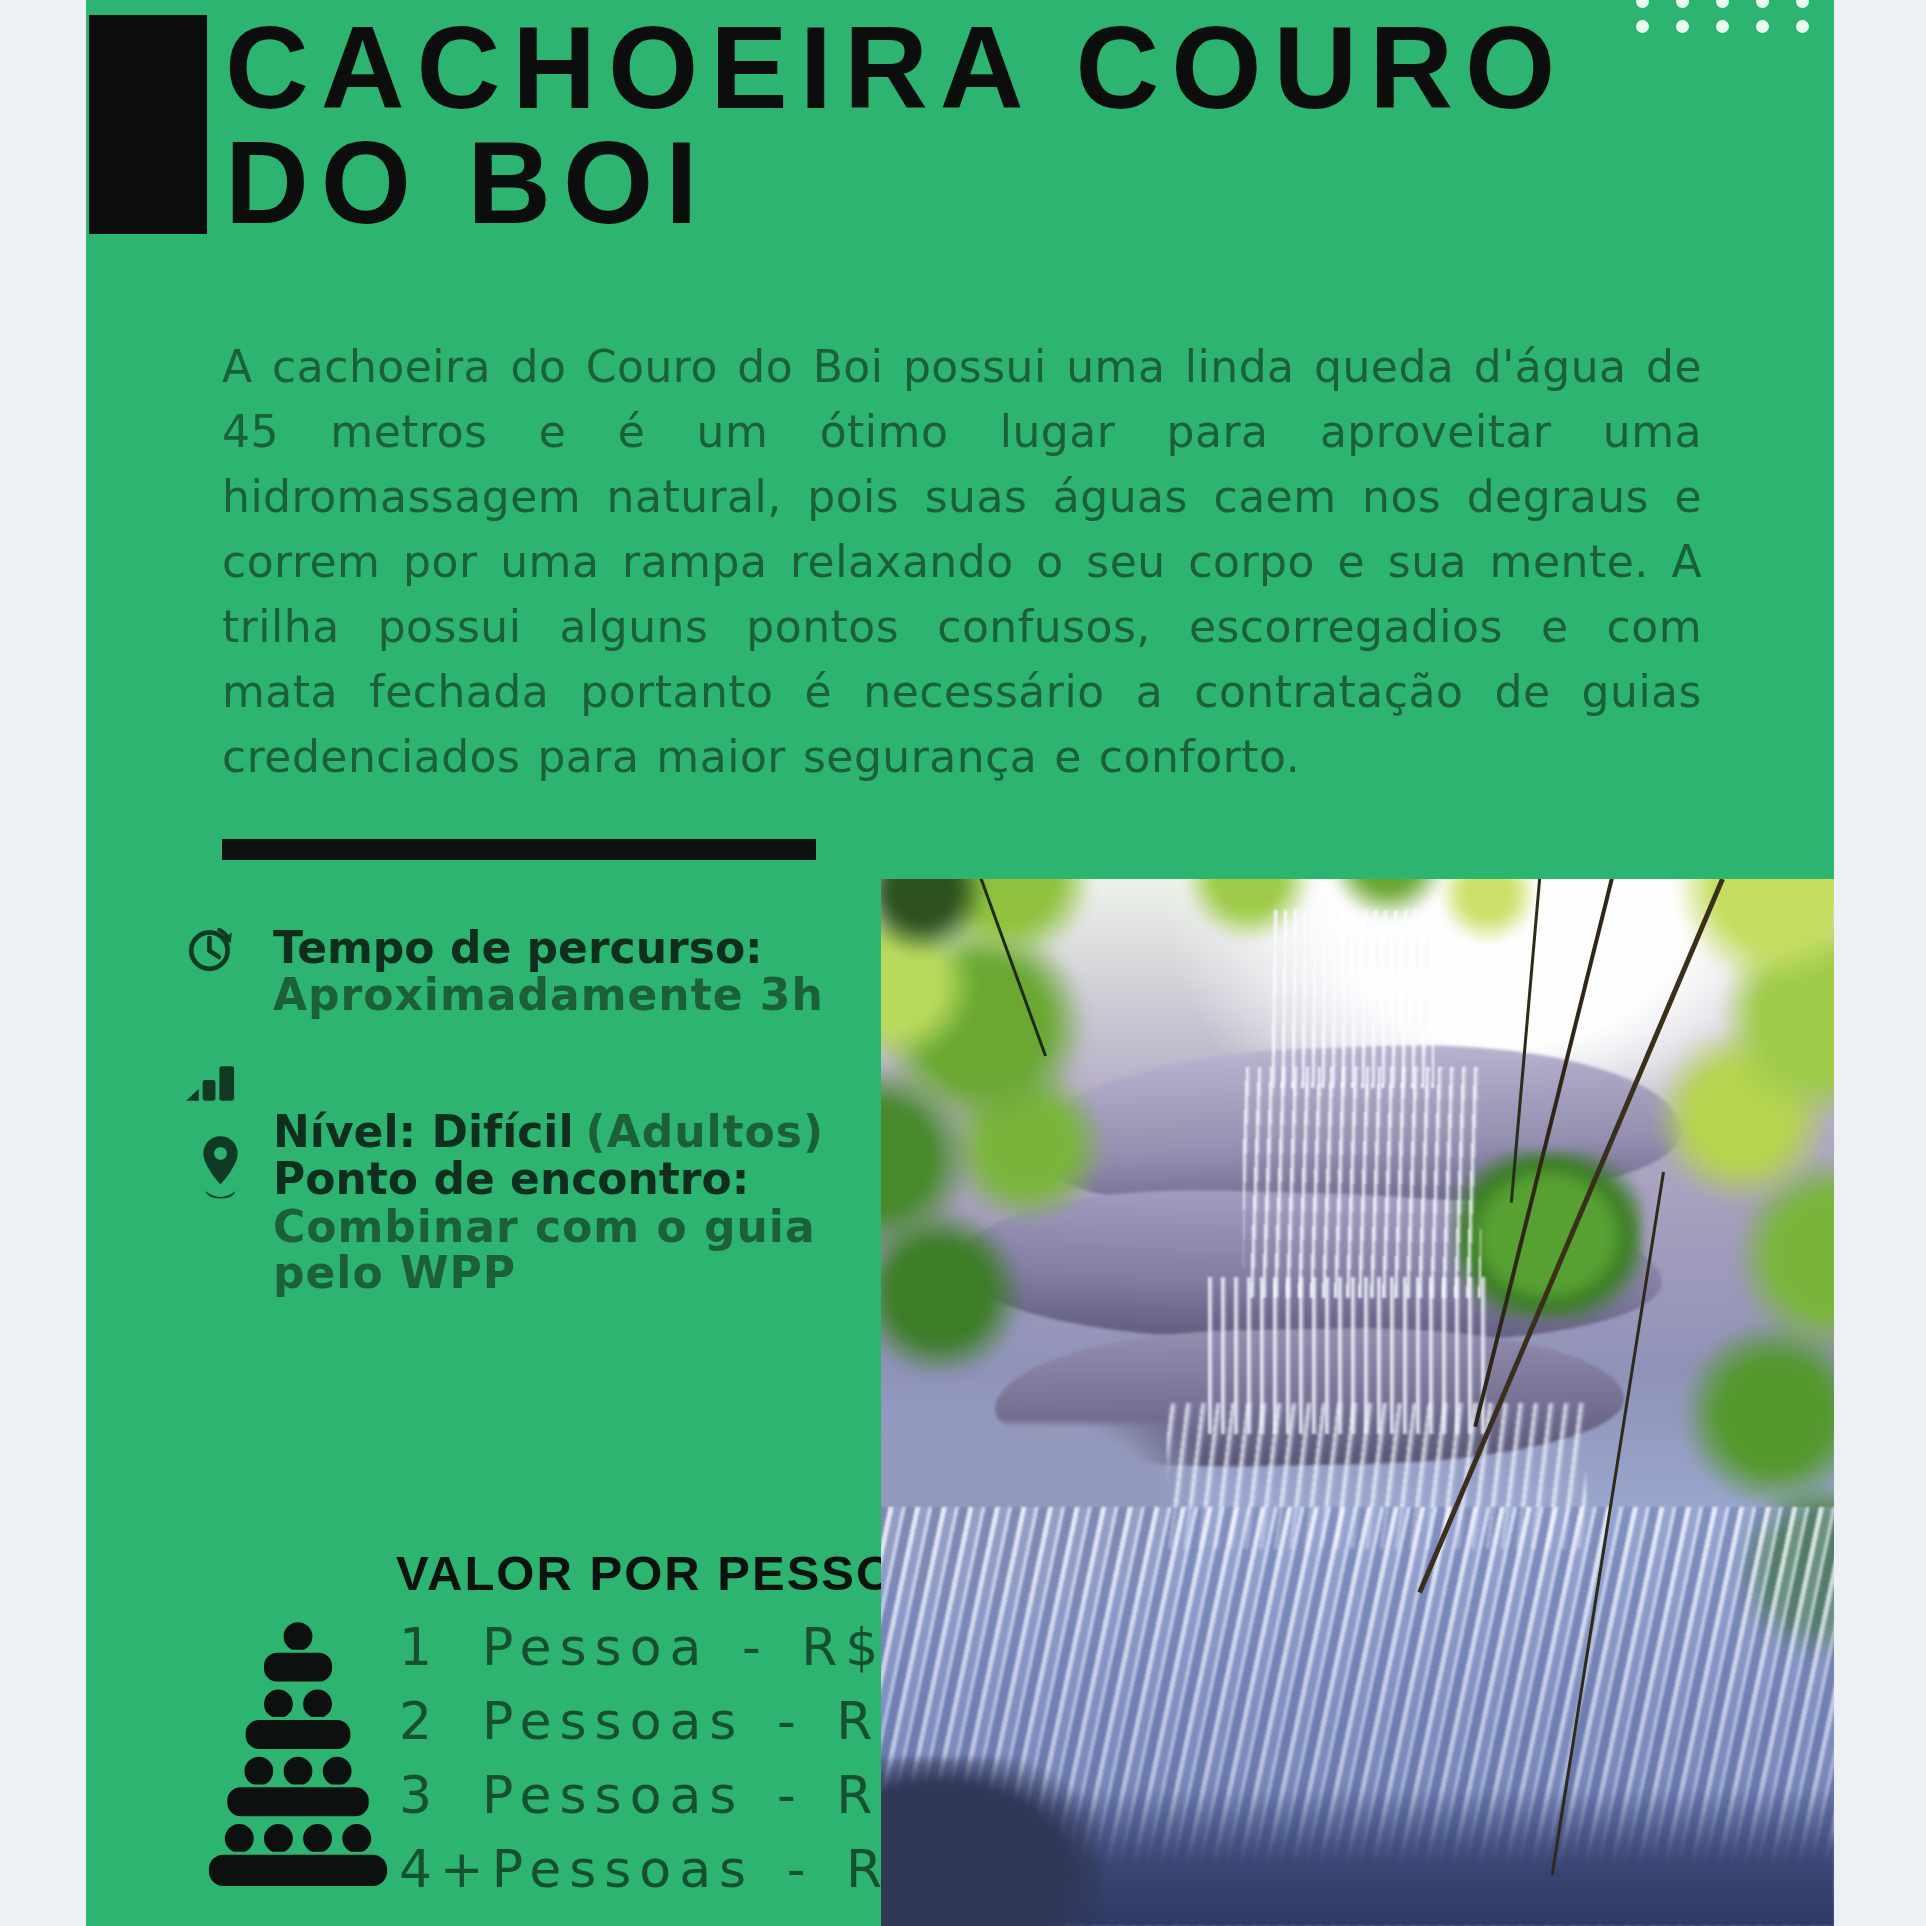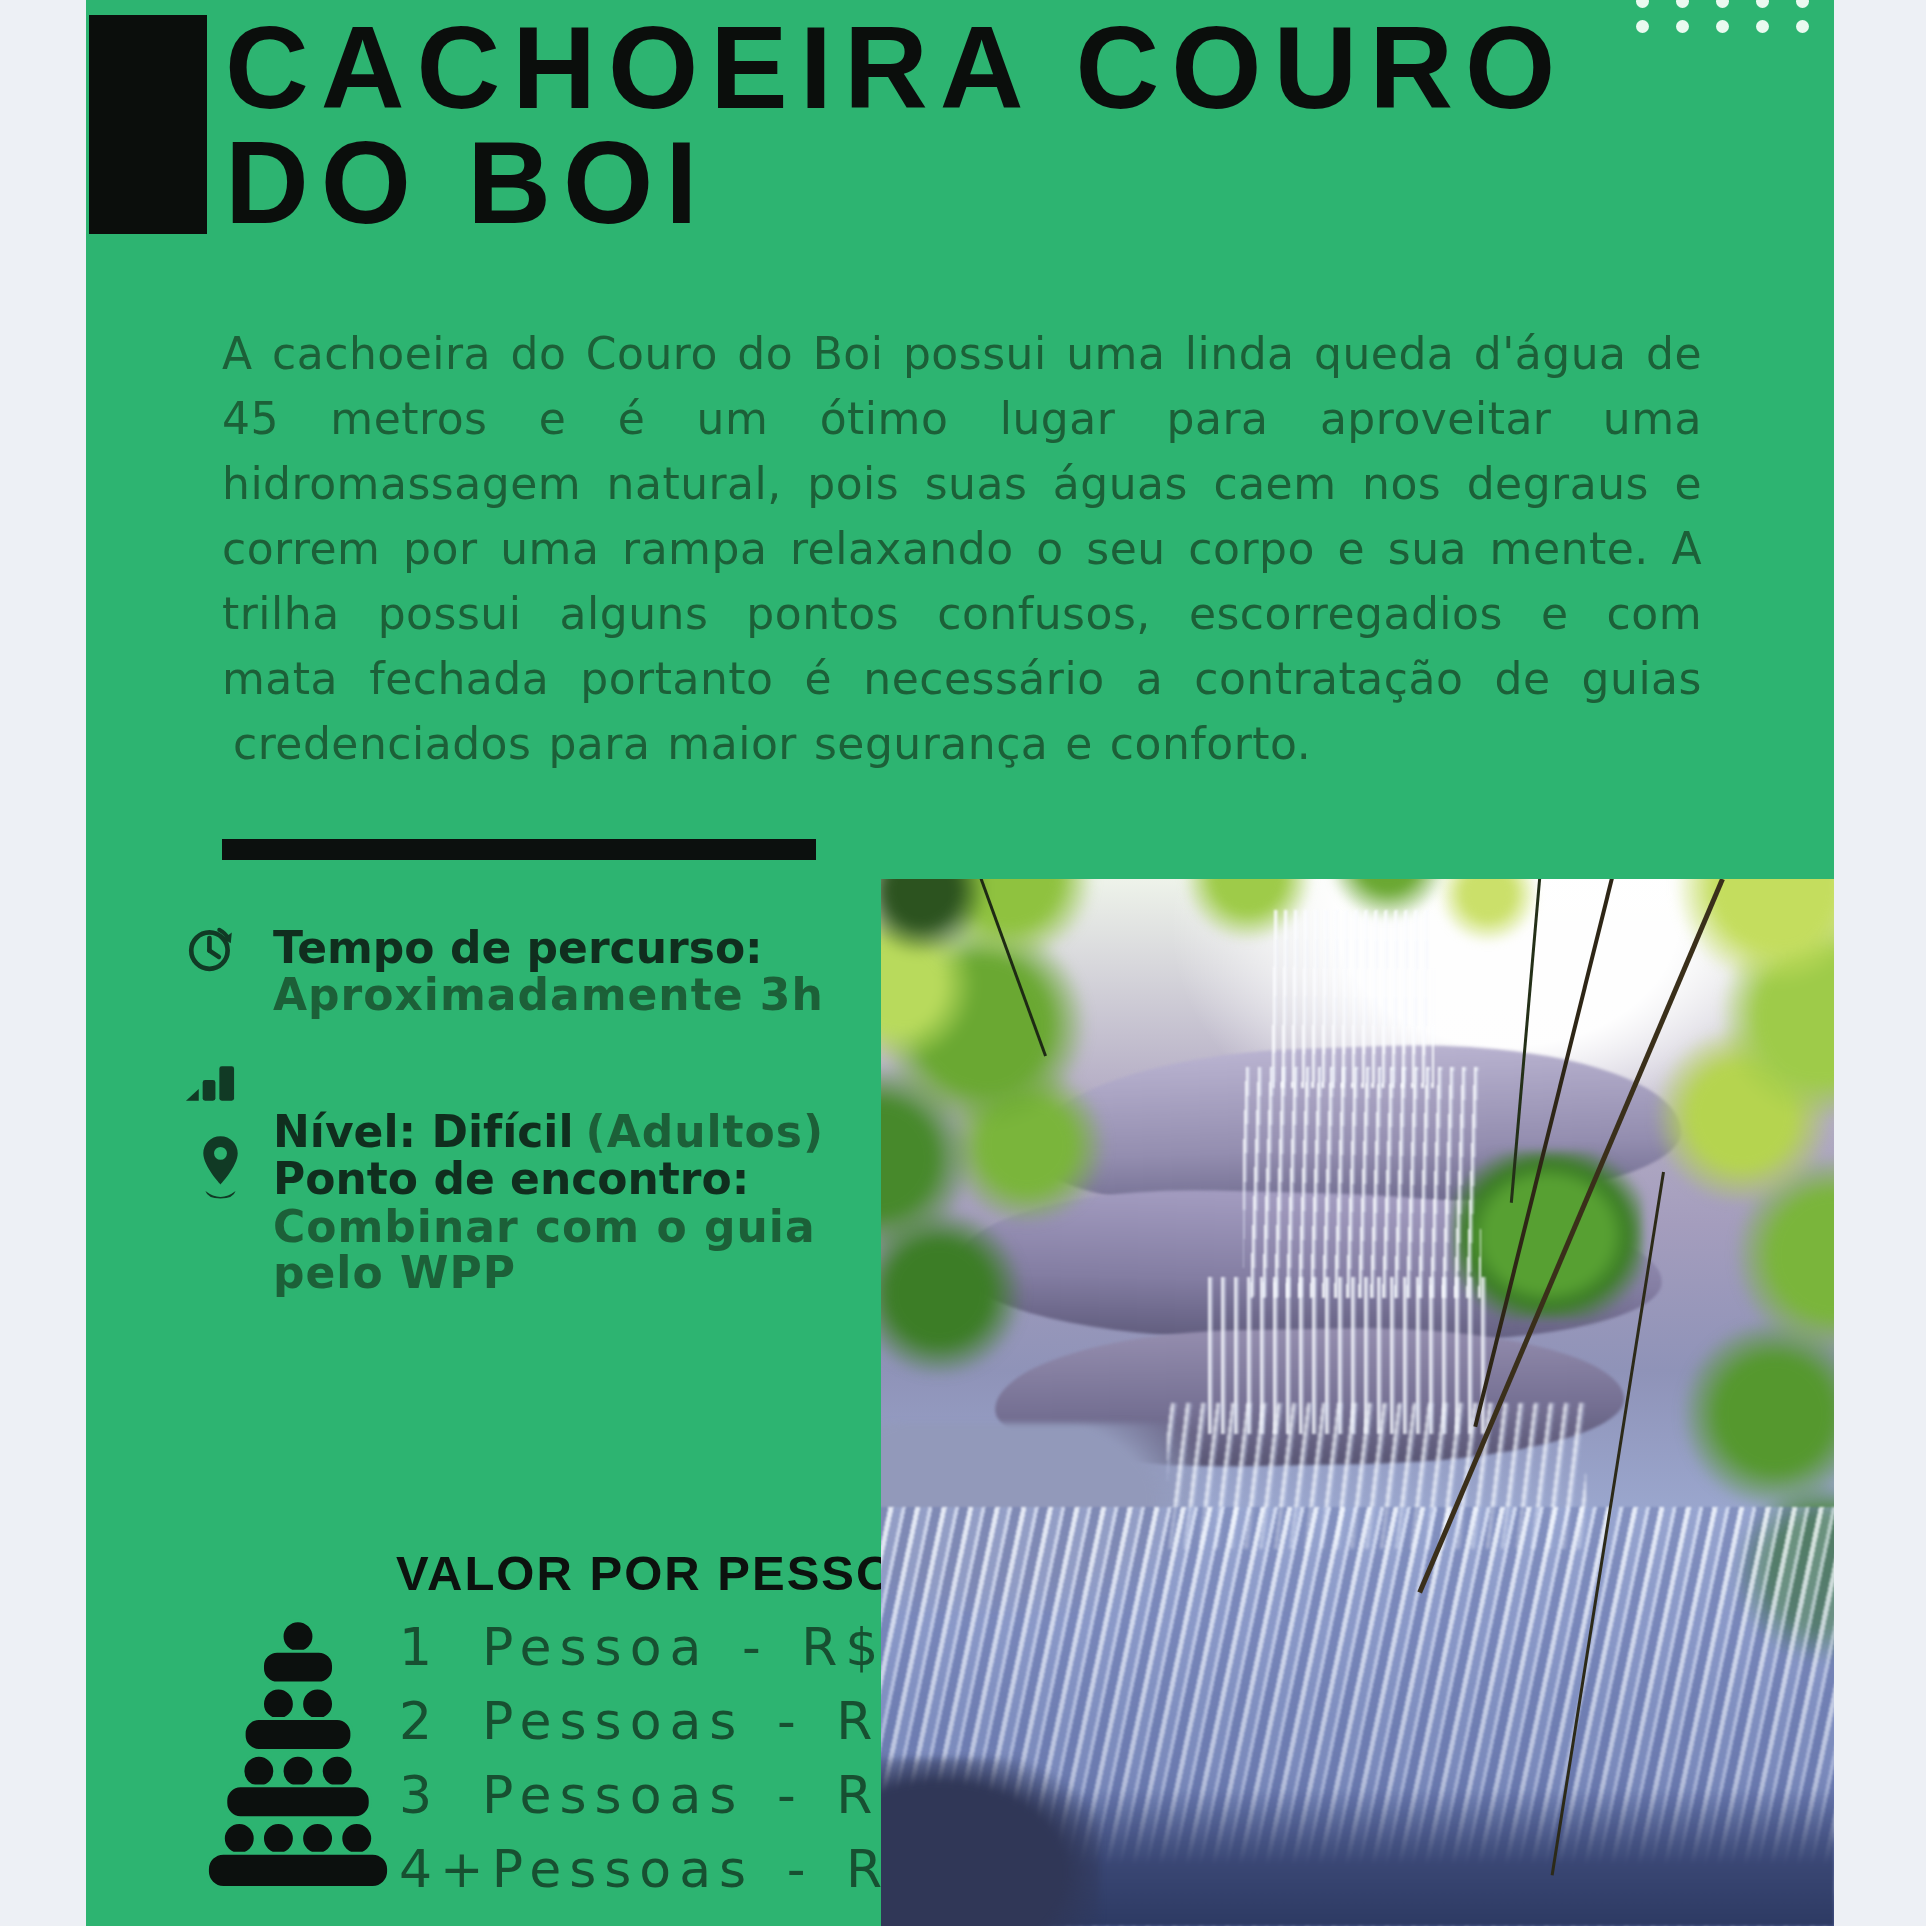--- a/index.html
+++ b/index.html
@@ -17,24 +17,24 @@
   .dot-row{display:flex;gap:27px;}
   .dot{width:13px;height:13px;border-radius:50%;background:#eafaf0;}
 
   
   .black-box{position:absolute;left:89px;top:15px;width:118px;height:219px;background:#0b0e0c;}
   .title{position:absolute;left:225px;top:11px;color:#0b0e0c;
     font-family:"Liberation Sans",sans-serif;font-weight:800;font-size:116px;
     line-height:115px;letter-spacing:12px;white-space:nowrap;}
 
   
-  .para{position:absolute;left:222px;top:321px;width:1480px;color:#1c6038;
+  .para{position:absolute;left:222px;top:334px;width:1480px;color:#1c6038;
     font-size:44px;letter-spacing:0.5px;word-spacing:2.5px;}
   .pline{height:65px;line-height:65px;text-align:justify;text-align-last:justify;white-space:nowrap;}
-  .pline.last{text-align-last:left;margin-left:11px;}
+  .pline.last{text-align-last:left;}
 
   .divider{position:absolute;left:222px;top:839px;width:594px;height:21px;background:#0c100e;}
 
   
   .info-text{position:absolute;left:273px;line-height:48px;font-size:44px;white-space:nowrap;}
   .info-text b{font-weight:bold;color:#102e1e;}
   .info-text .reg{color:#1c6038;letter-spacing:1px;font-weight:bold;}
   .icon-box{position:absolute;color:#113a25;}
 
   

